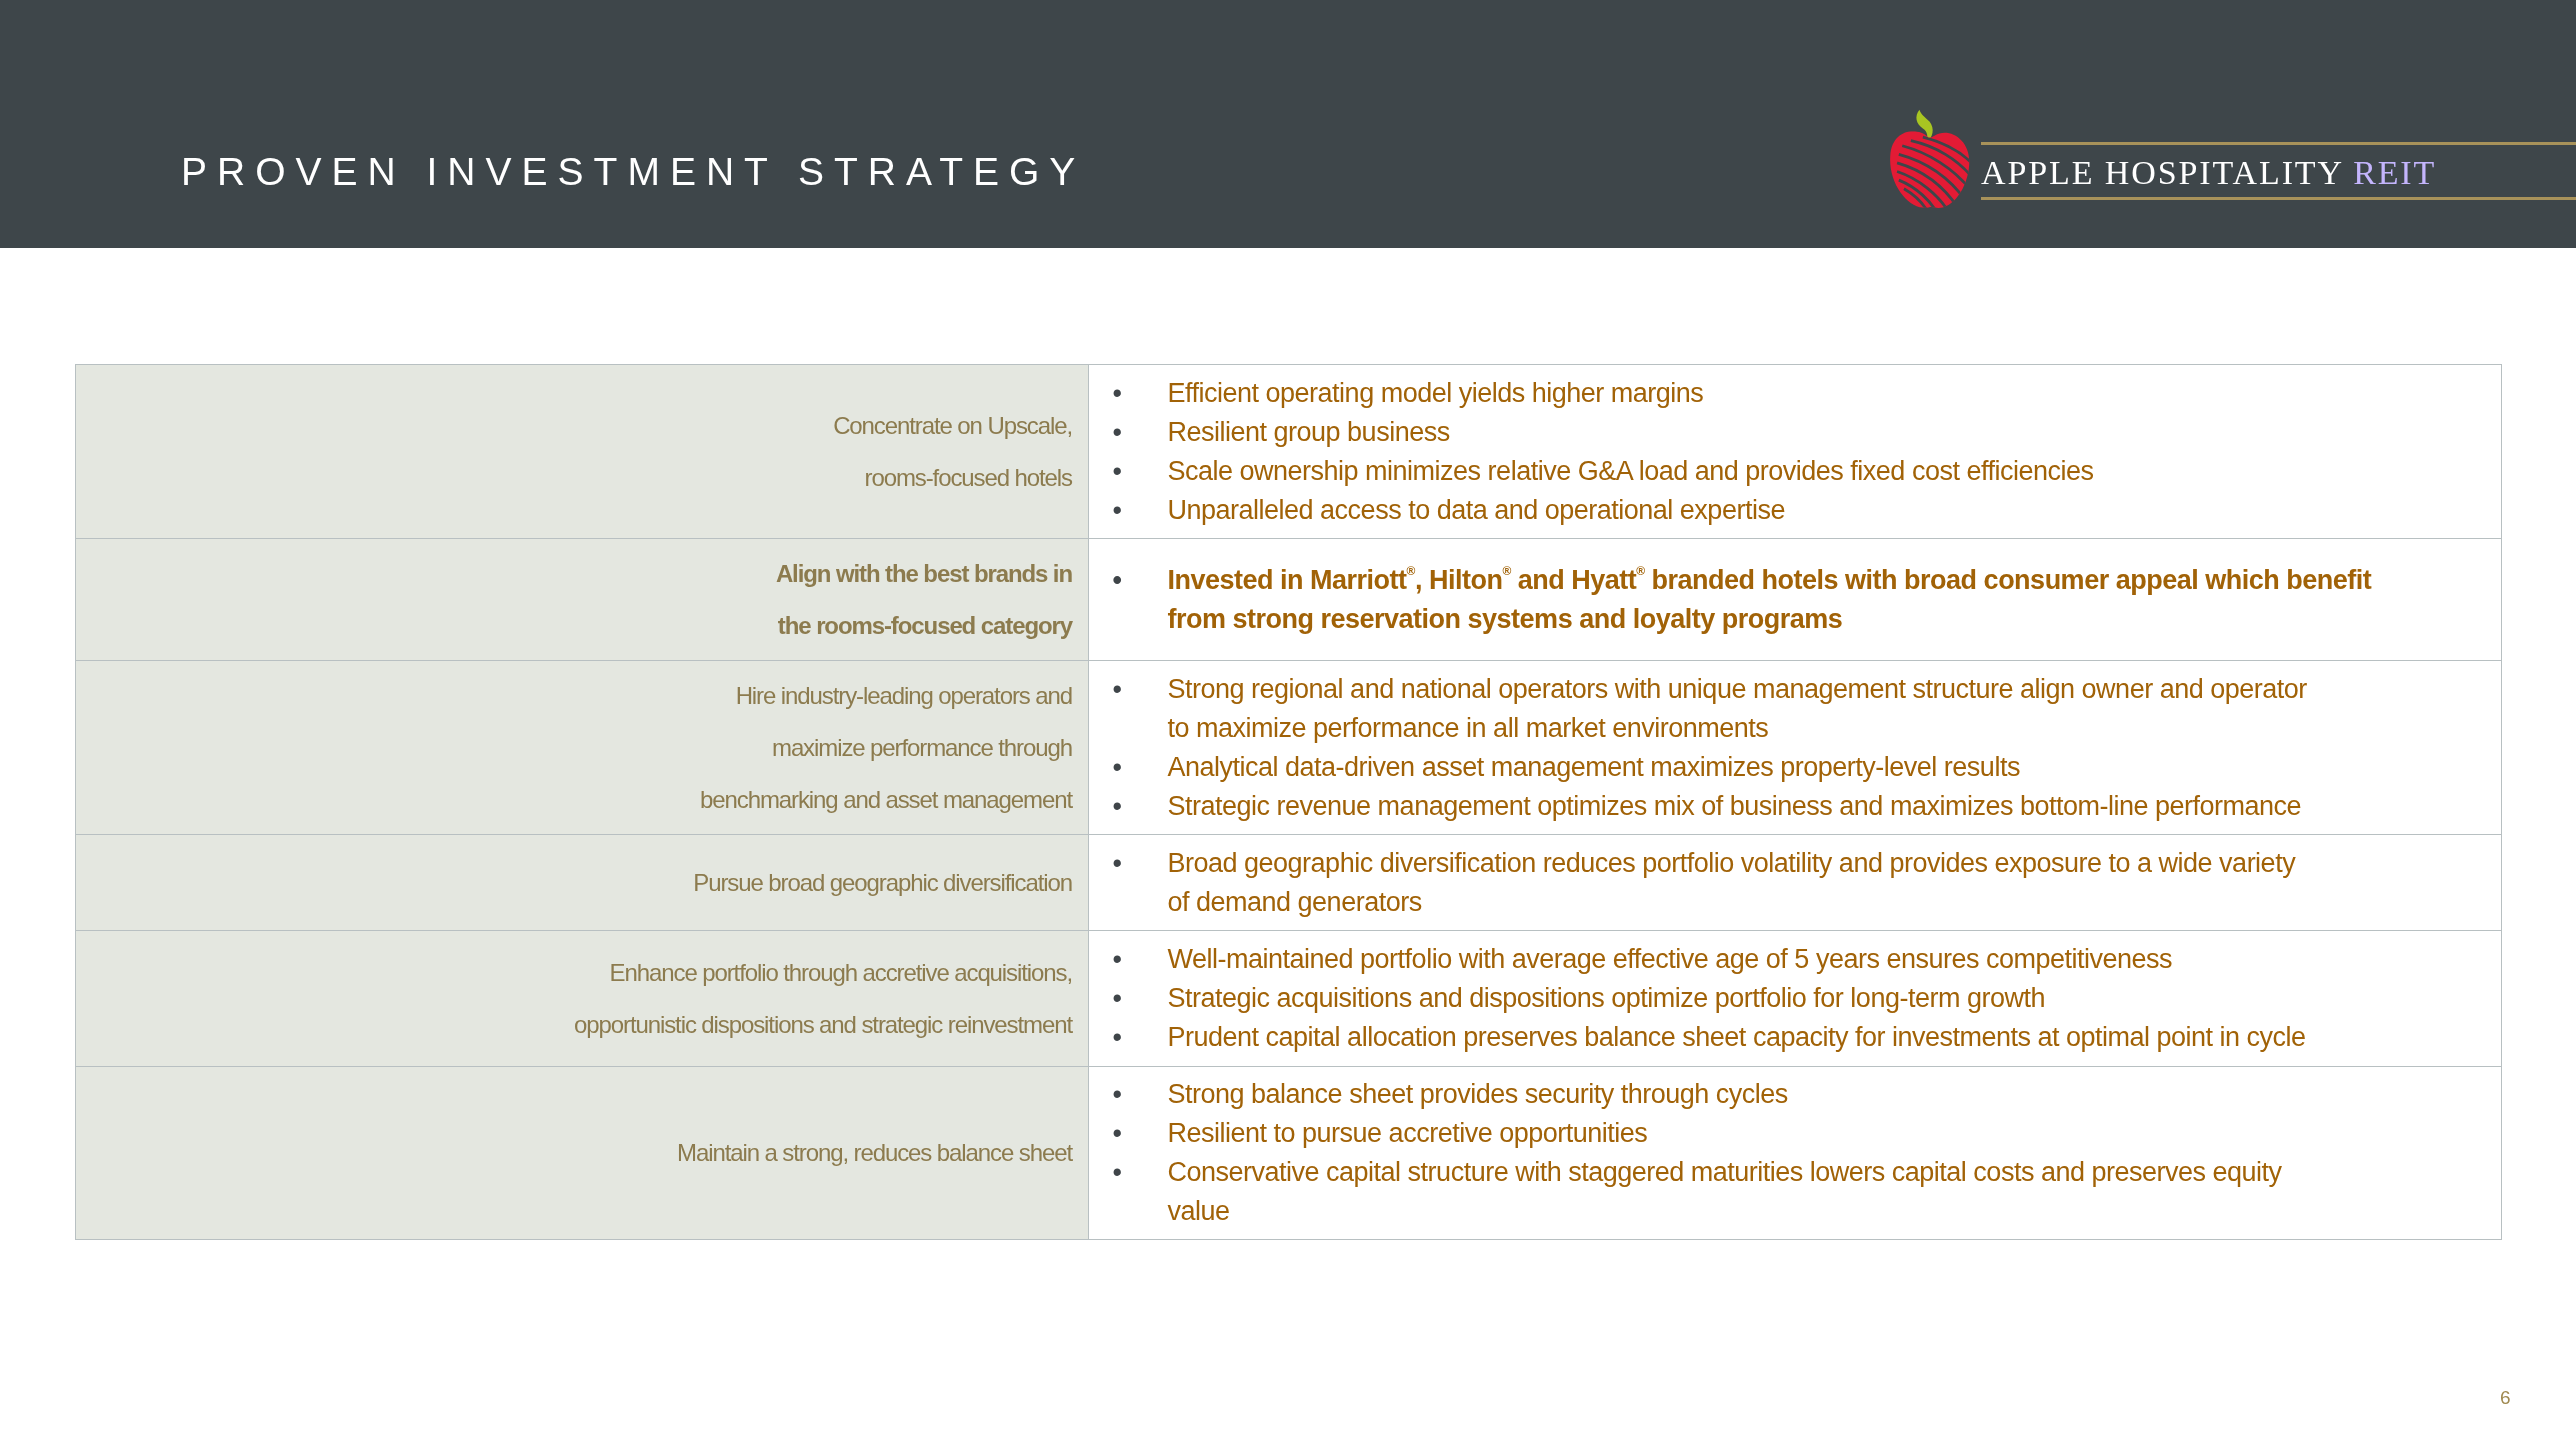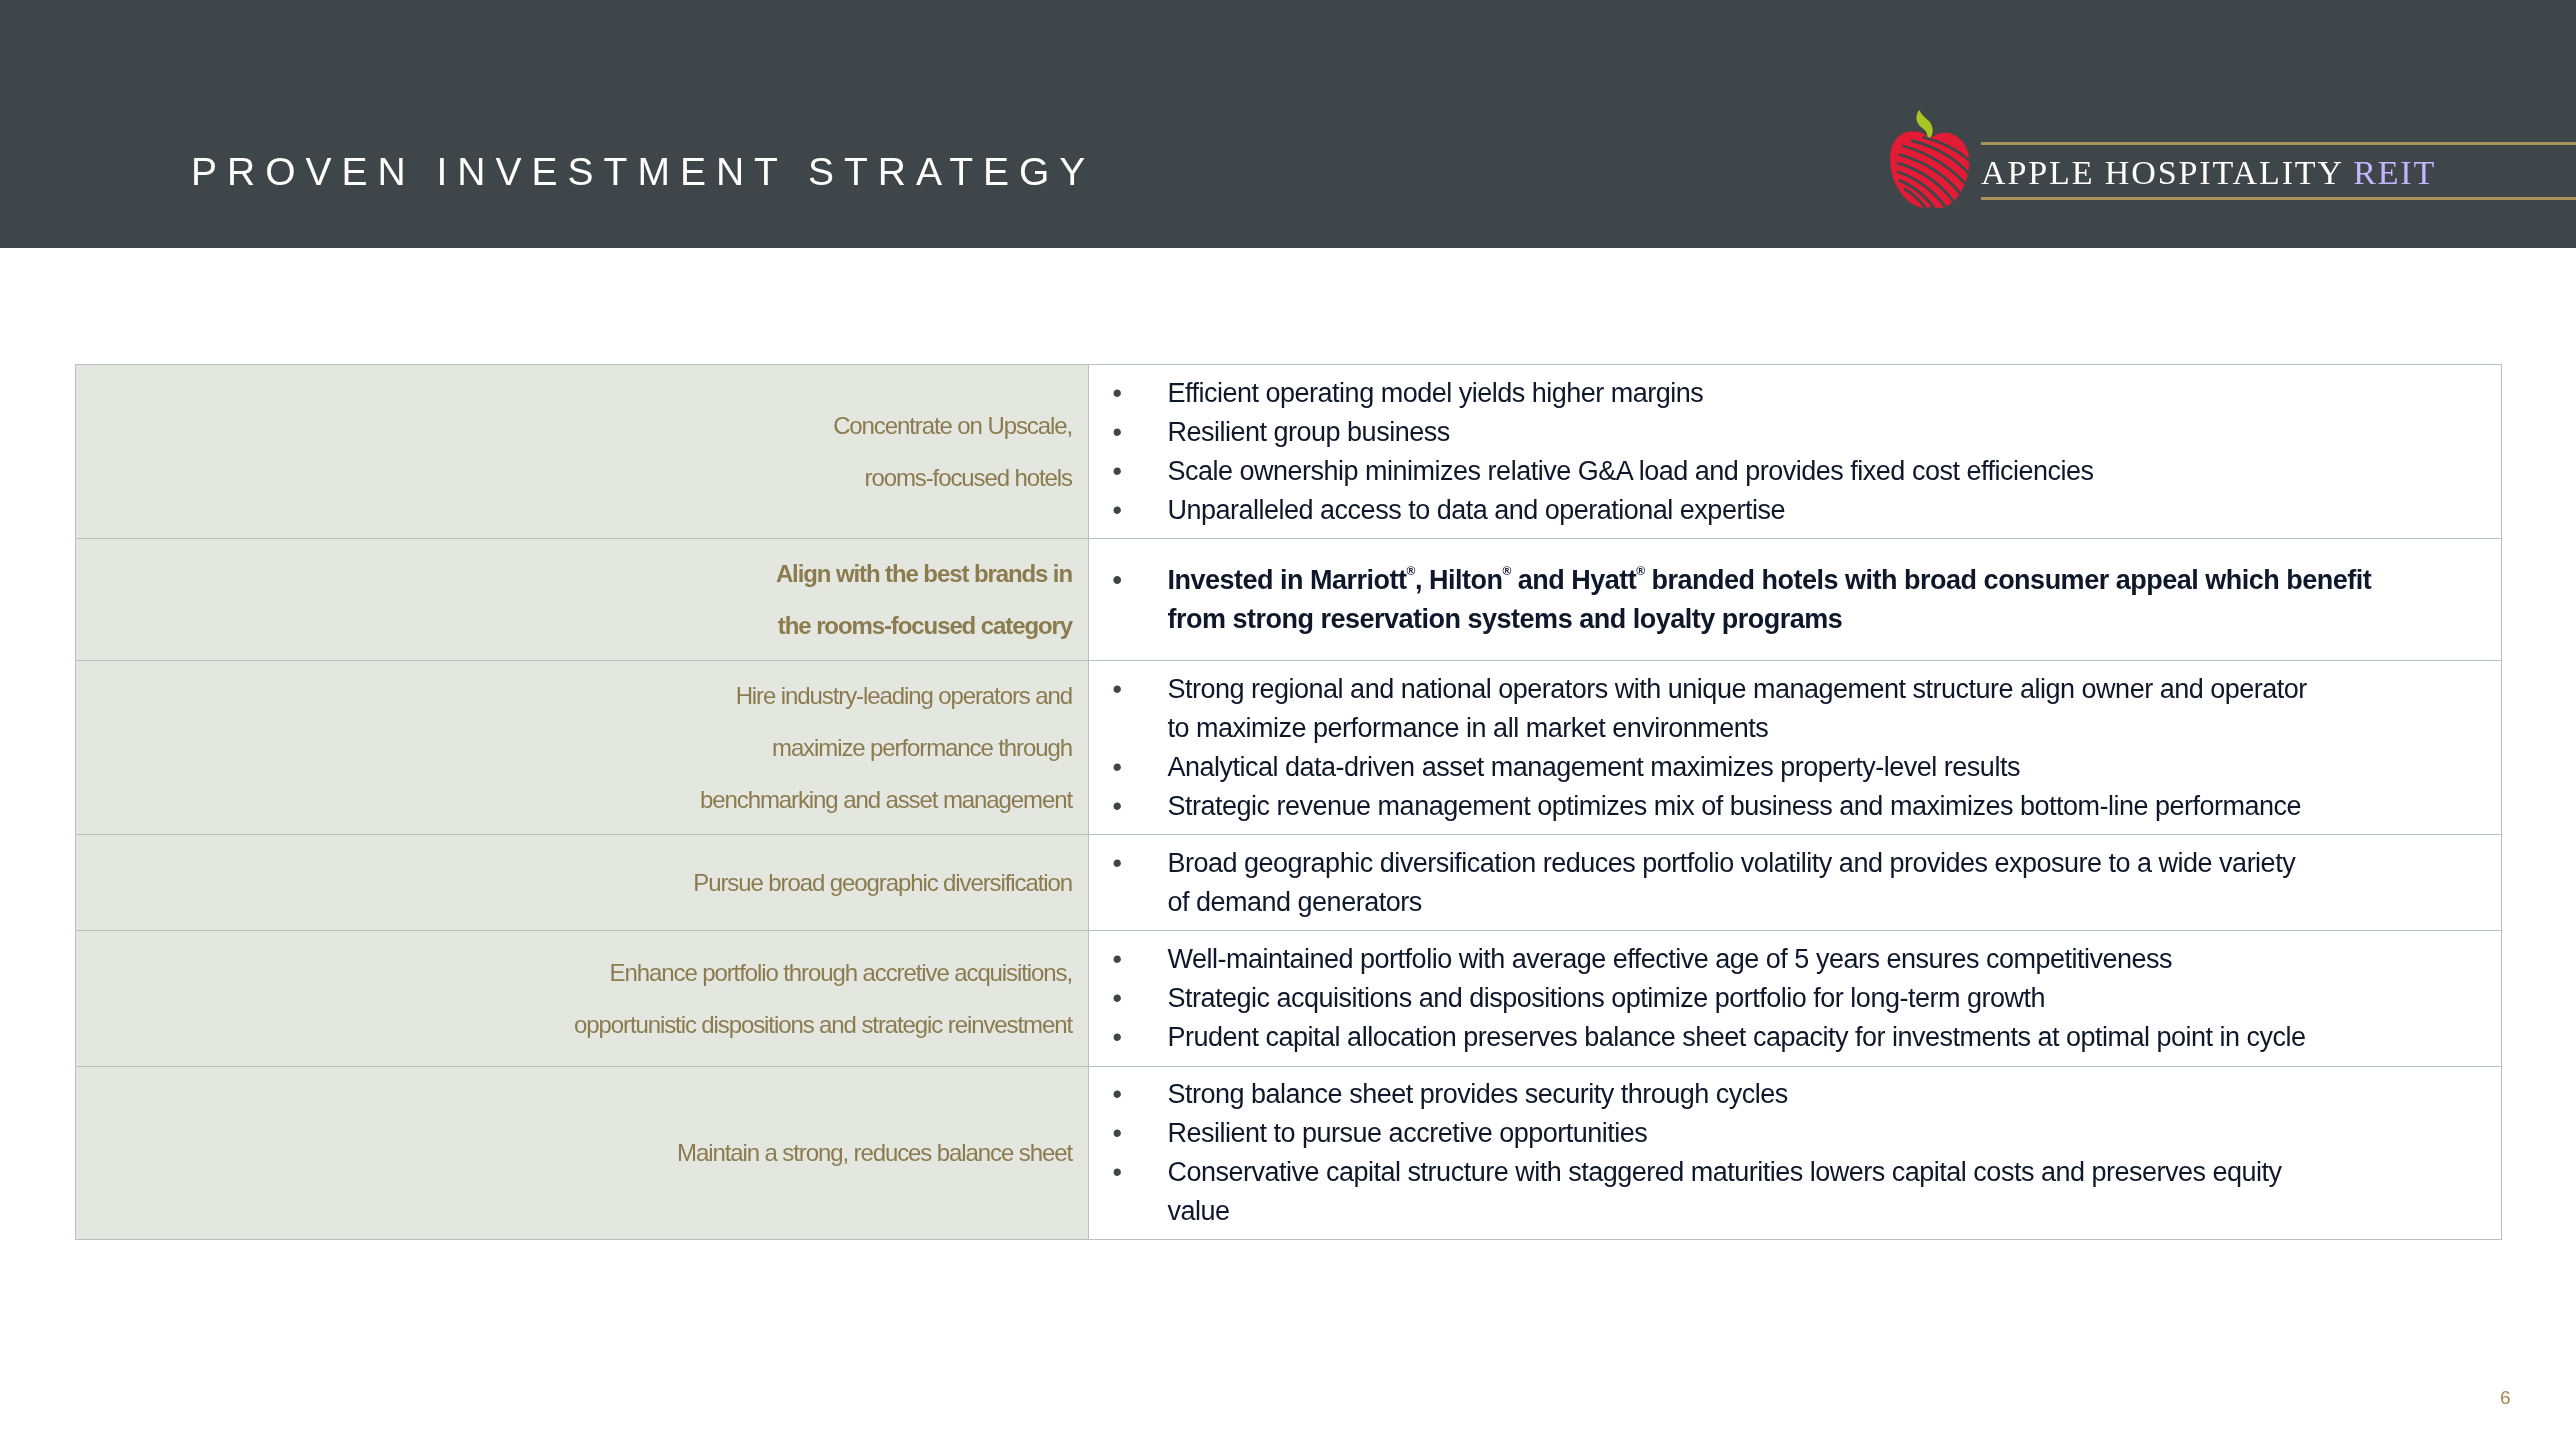--- a/index.html
+++ b/index.html
@@ -6,21 +6,21 @@
   body {
     width: 2576px; height: 1449px; position: relative; overflow: hidden;
     background: #ffffff;
     font-family: "Liberation Sans", "DejaVu Sans", sans-serif;
   }
   .header {
     position: absolute; left: 0; top: 0; width: 2576px; height: 248px;
     background: #3E464A;
   }
   .title {
-    position: absolute; left: 191px; top: 148px;
+    position: absolute; left: 181px; top: 148px;
     color: #ffffff; font-size: 39px; letter-spacing: 10px;
     font-family: "Liberation Sans", sans-serif; font-weight: normal;
     line-height: 48px; white-space: nowrap;
   }
   .logo {
     position: absolute; left: 1880px; top: 103px; width: 550px; height: 112px;
   }
   .logo svg.apple { position: absolute; left: 5.2px; top: 5.2px; }
   .logo .rule {
     position: absolute; left: 101px; width: 601px; height: 2.6px; background: #A8925A;
@@ -41,21 +41,21 @@
   .strategy-table td {
     border: 1.7px solid #B8C0C2; padding: 0; vertical-align: middle;
   }
   .strategy-table td.pillar {
     width: 996px; background: #E4E7E0; text-align: right;
     padding-right: 15.5px;
     color: #8C7B4E; font-size: 24px; line-height: 52px; letter-spacing: -1.1px;
   }
   .strategy-table td.points {
     background: #ffffff; padding-left: 24px; padding-right: 25px;
-    color: #0f172a; font-size: 27px; line-height: 39px; letter-spacing: -0.5px;
+    color: #a16207; font-size: 27px; line-height: 39px; letter-spacing: -0.5px;
   }
   .pillar .pl { display: block; white-space: nowrap; }
   ul.bullets { list-style: none; margin: 0; padding: 0; }
   ul.bullets li { position: relative; padding-left: 55px; }
   ul.bullets li::before {
     content: "\2022"; position: absolute; left: 0; top: 0; color: #3F4549;
   }
   ul.bullets li .ln { display: block; white-space: nowrap; }
   sup.reg { font-size: 12px; vertical-align: 13.7px; line-height: 0; }
 

